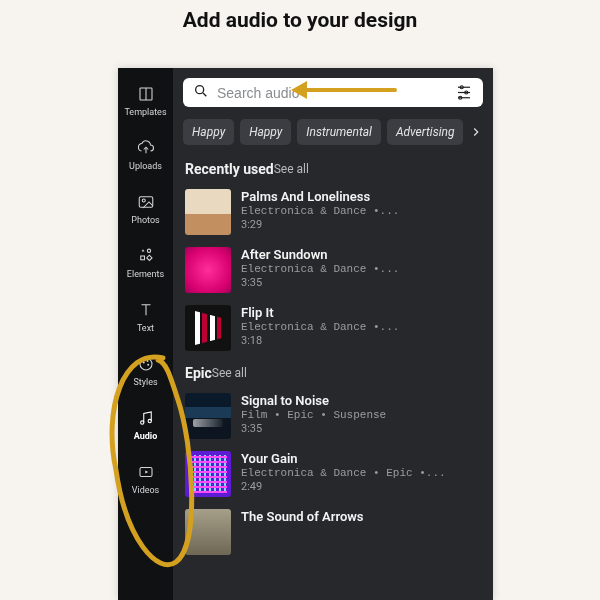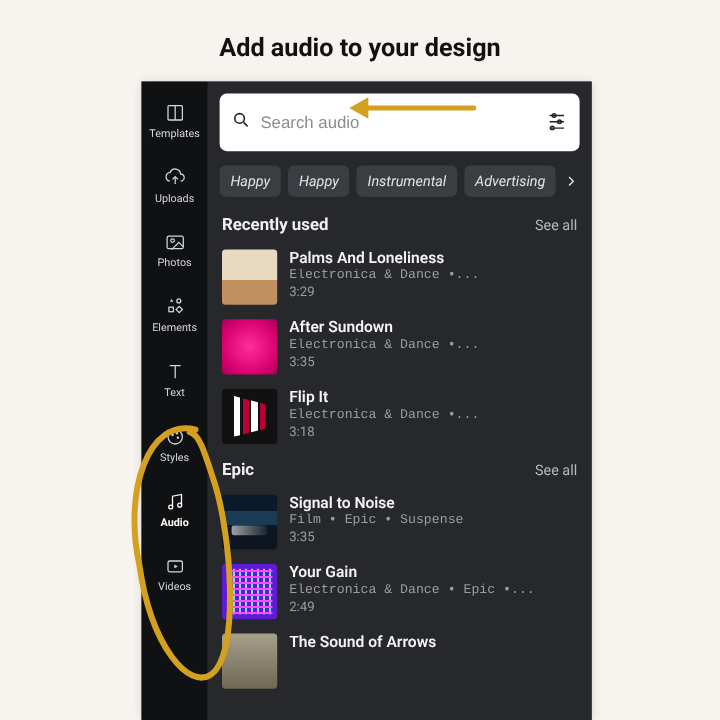--- a/index.html
+++ b/index.html
@@ -9,21 +9,21 @@
     background: #f7f4ef;
     font-family: -apple-system, BlinkMacSystemFont, "Segoe UI", Roboto, sans-serif;
     overflow: hidden;
     position: relative;
   }
   .title {
     text-align: center;
     font-size: 21px;
     font-weight: 700;
     color: #111;
-    padding-top: 29px;
+    padding-top: 8px;
   }
   .app {
     position: absolute;
     top: 68px;
     left: 118px;
     width: 375px;
     height: 532px;
     display: flex;
     background: #1e1f21;
     box-shadow: 0 0 8px rgba(0,0,0,0.15);
@@ -62,21 +62,21 @@
     color: #e8e8e8;
     overflow: hidden;
   }
   .search-row {
     padding: 10px 10px 8px 10px;
     position: relative;
   }
   .search {
     background: #fff;
     border-radius: 6px;
-    height: 48px;
+    height: 29px;
     display: flex;
     align-items: center;
     padding: 0 10px;
     gap: 8px;
   }
   .search input {
     border: none;
     outline: none;
     flex: 1;
     font-size: 14px;
@@ -107,21 +107,20 @@
   }
   .chev {
     color: #e3e4e6;
     flex-shrink: 0;
     display:flex; align-items:center;
   }
   .chev svg { width:14px; height:14px; stroke:currentColor; fill:none; stroke-width:2; }
 
   .section-hd {
     display: flex;
-    justify-content: space-between;
     align-items: center;
     padding: 6px 12px 8px 12px;
   }
   .section-hd .name { font-weight: 700; font-size: 14px; color:#f1f1f1; }
   .section-hd .seeall { font-size: 12px; color: #b7b9bd; cursor:pointer; }
 
   .track {
     display: flex;
     gap: 10px;
     padding: 4px 12px 8px 12px;

